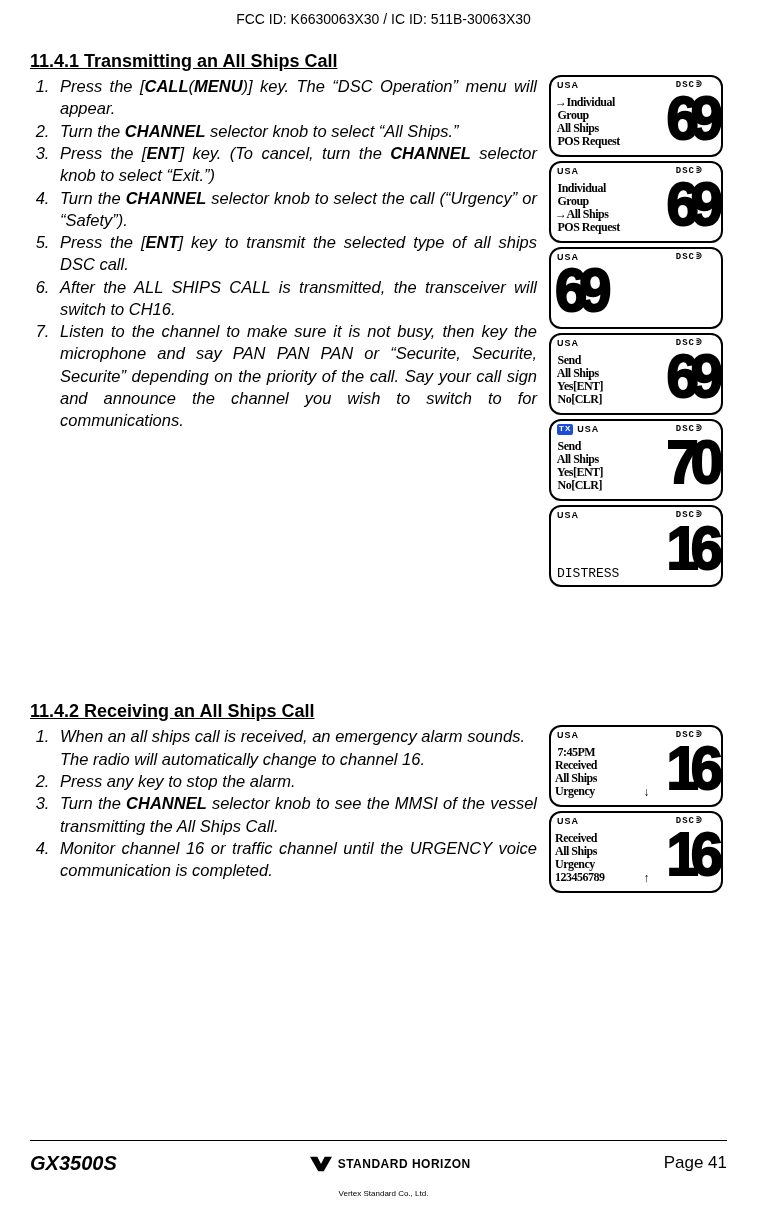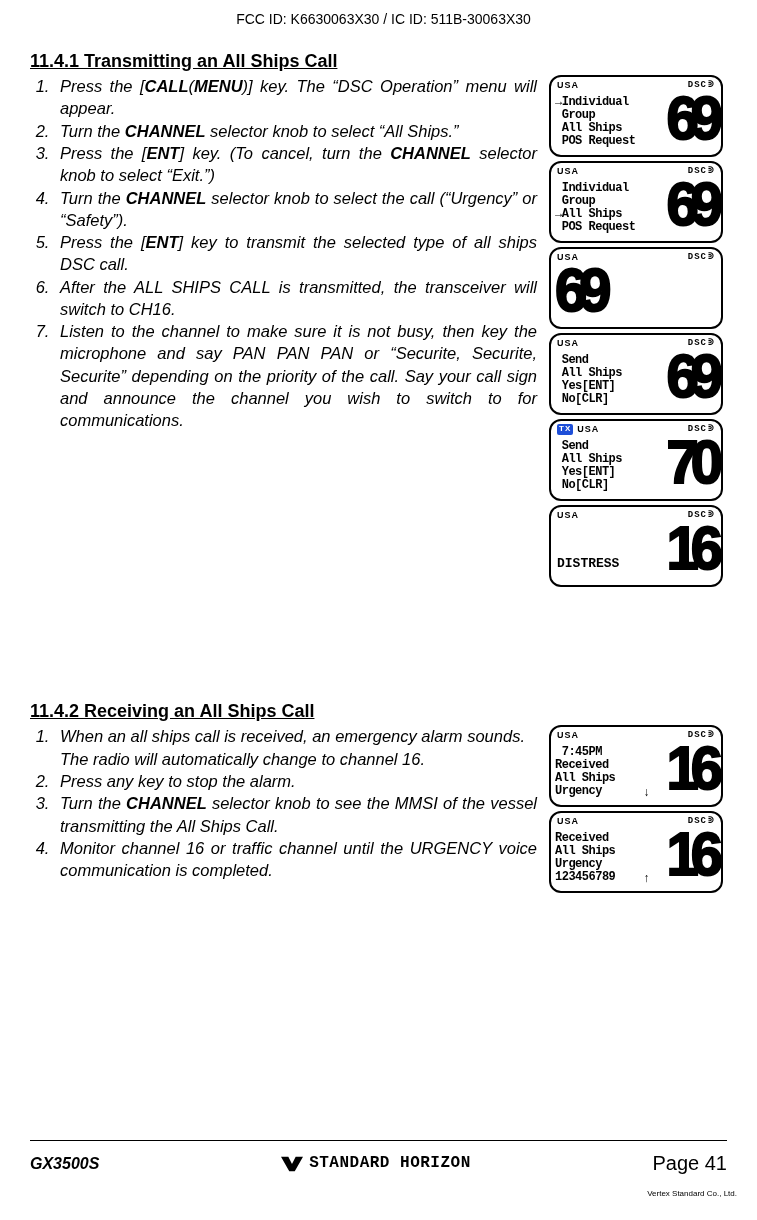--- a/index.html
+++ b/index.html
@@ -58,21 +58,21 @@
     margin-bottom: 4px;
     position: relative;
     box-sizing: border-box;
     font-family: "Courier New", monospace;
     overflow: hidden;
   }
   .lcd .topbar {
     display: flex;
     justify-content: space-between;
     align-items: center;
-    padding: 1px 6px 0 6px;
+    padding: 1px 18px 0 6px;
     height: 14px;
   }
   .lcd .tlabel {
     font-family: Arial, sans-serif;
     font-size: 9px;
     font-weight: bold;
     letter-spacing: 1px;
     display: flex;
     align-items: center;
     gap: 2px;
@@ -101,41 +101,41 @@
     display: flex;
     height: 62px;
     padding: 0 4px 2px 4px;
   }
   .lcd .menu {
     flex: 1;
     font-size: 12px;
     line-height: 13px;
     font-weight: bold;
     white-space: pre;
-    font-family: Liberation Mono, monospace;
+    font-family: Liberation Serif, serif;
     letter-spacing: -0.5px;
     padding-top: 4px;
   }
   .lcd .bignum {
     font-family: "Arial Black", Arial, sans-serif;
     font-size: 58px;
     font-weight: 900;
     line-height: 52px;
     letter-spacing: -8px;
     text-align: right;
     padding-right: 2px;
     -webkit-text-stroke: 2px #000;
     transform: scaleY(1.05);
   }
   .lcd .bottomtext {
     position: absolute;
-    bottom: 13px;
+    bottom: 3px;
     left: 6px;
     font-size: 13px;
-    font-weight: bold;
+    font-weight: normal;
     letter-spacing: 0px;
   }
   .lcd .arrow-down {
     position: absolute;
     bottom: 4px;
     left: 92px;
     font-size: 12px;
   }
   .lcd .arrow-up {
     position: absolute;
@@ -159,41 +159,41 @@
     margin-bottom: 8px;
   }
   .footer-row {
     display: flex;
     justify-content: space-between;
     align-items: center;
   }
   .footer-model {
     font-style: italic;
     font-weight: bold;
-    font-size: 16px;
+    font-size: 20px;
     text-align: right;
   }
   .footer-brand {
     font-weight: 900;
-    font-size: 16px;
+    font-size: 12px;
     letter-spacing: 0.5px;
     display: flex;
     align-items: center;
     gap: 6px;
-    font-family: Liberation Mono, monospace;
+    font-family: Liberation Sans, sans-serif;
   }
   .brand-logo {
     width: 22px;
     height: 16px;
   }
   .footer-page {
-    font-size: 20px;
+    font-size: 17px;
   }
   .footer-fine {
-    text-align: right;
+    text-align: center;
     font-size: 8px;
     margin-top: 12px;
     margin-right: -10px;
   }
 </style>
 </head>
 <body>
 
 <div class="top-fine">FCC ID: K6630063X30 / IC ID: 511B-30063X30</div>
 

